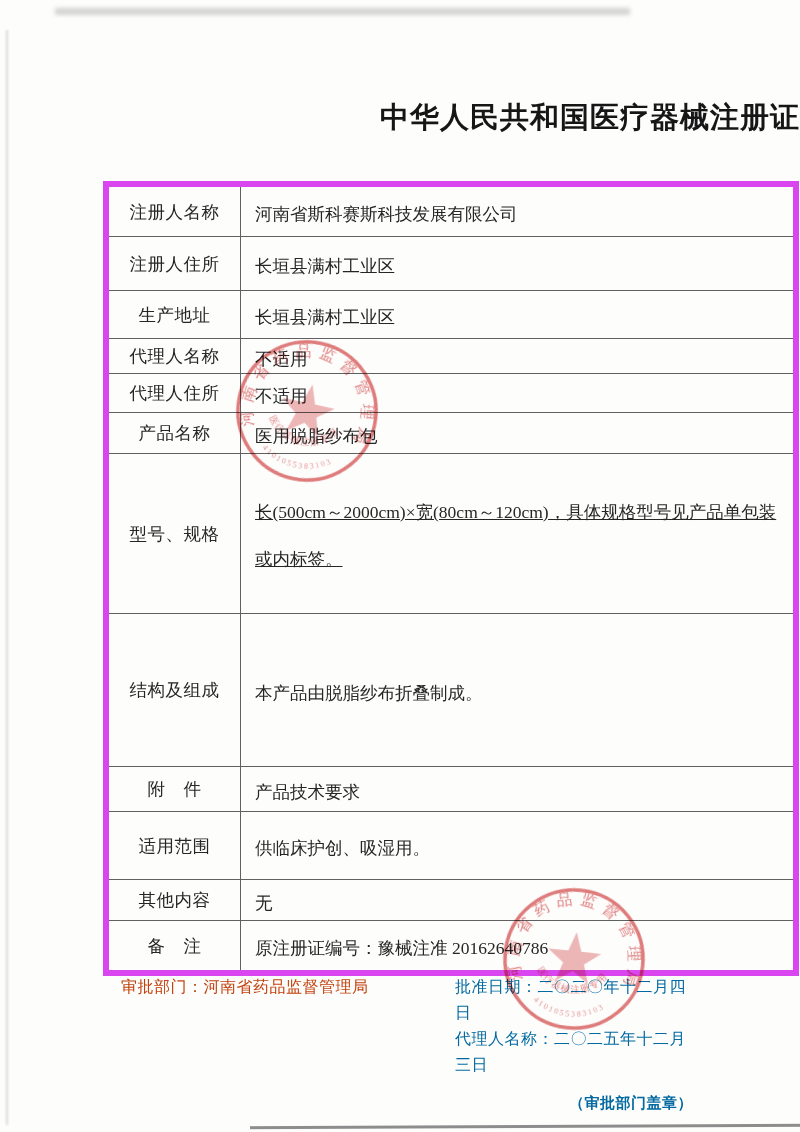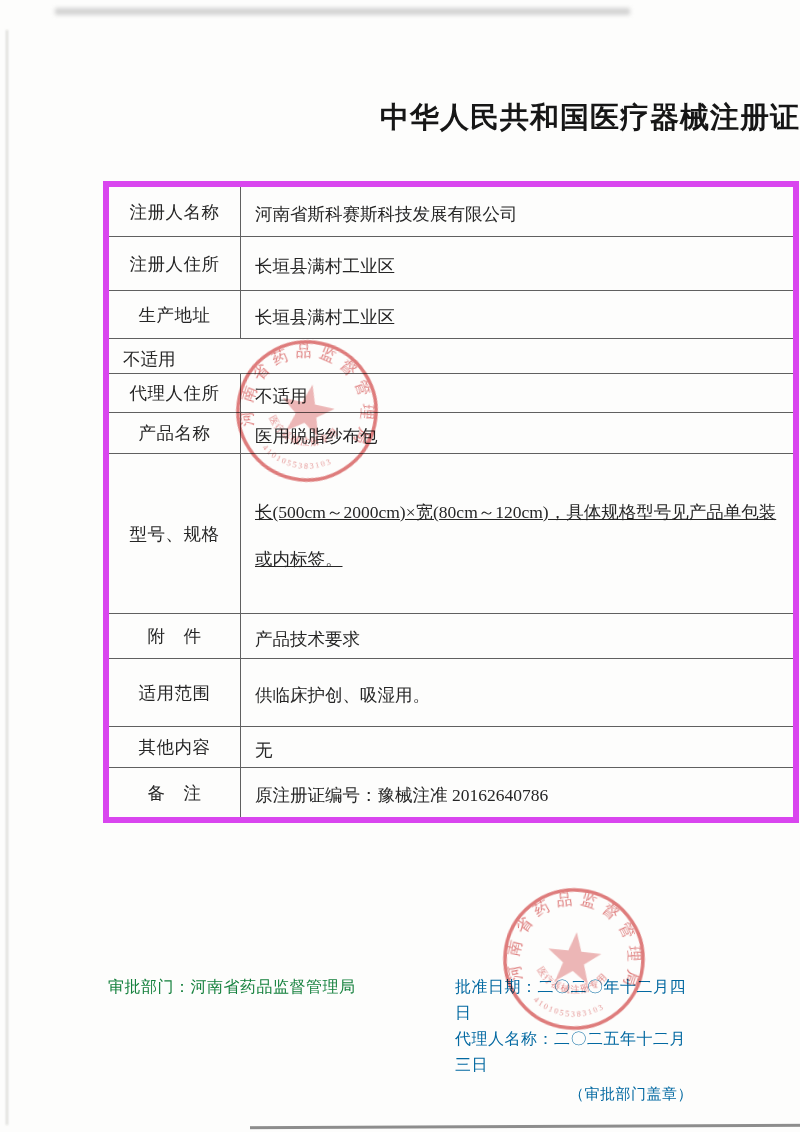--- a/index.html
+++ b/index.html
@@ -53,28 +53,28 @@
   }
   .td {
     flex:1; display:flex; align-items:center;
     padding:9px 12px 4px 14px;
     font-size:17.5px; color:#262626; line-height:1.6;
   }
   .td.tall-text { line-height:47px;text-decoration:underline; }
 
   
   .footer-left {
-    position:absolute; left:108px; top:977px;
-    font-size:16px; color:#15803d; letter-spacing:.5px;
+    position:absolute; left:121px; top:977px;
+    font-size:16px; color:#c2410c; letter-spacing:.5px;
   }
   .footer-right {
     position:absolute; left:455px; top:974px; width:238px;
     font-size:16px; color:#0369a1; line-height:26px; letter-spacing:.5px;
   }
-  .footer-right .seal-note { text-align:right; font-size:15px; margin-top:3px; }
+  .footer-right .seal-note { text-align:right; font-size:15px; margin-top:12px;font-weight:bold; }
 
   
   .seal {
     position:absolute; width:150px; height:150px;
     color:#d85c5c; opacity:.8; mix-blend-mode:multiply;
     pointer-events:none;
   }
   .seal-1 { left:232px; top:336px; transform:rotate(12deg); filter:blur(.4px); }
   .seal-2 { left:499px; top:884px; transform:rotate(6deg); filter:blur(.4px); }
 </style>
@@ -96,33 +96,38 @@
     </div>
     <div class="tr" style="height:54px">
       <div class="th">注册人住所</div>
       <div class="td">长垣县满村工业区</div>
     </div>
     <div class="tr" style="height:48px">
       <div class="th">生产地址</div>
       <div class="td">长垣县满村工业区</div>
     </div>
     <div class="tr" style="height:35px">
+      <div class="th">代理人名称</div>
       <div class="td">不适用</div>
     </div>
     <div class="tr" style="height:39px">
       <div class="th">代理人住所</div>
       <div class="td">不适用</div>
     </div>
     <div class="tr" style="height:41px">
       <div class="th">产品名称</div>
       <div class="td">医用脱脂纱布包</div>
     </div>
     <div class="tr" style="height:160px">
       <div class="th">型号、规格</div>
       <div class="td tall-text">长(500cm～2000cm)×宽(80cm～120cm)，具体规格型号见产品单包装或内标签。</div>
+    </div>
+    <div class="tr" style="height:153px">
+      <div class="th">结构及组成</div>
+      <div class="td">本产品由脱脂纱布折叠制成。</div>
     </div>
     <div class="tr" style="height:45px">
       <div class="th">附　件</div>
       <div class="td">产品技术要求</div>
     </div>
     <div class="tr" style="height:68px">
       <div class="th">适用范围</div>
       <div class="td">供临床护创、吸湿用。</div>
     </div>
     <div class="tr" style="height:41px">

